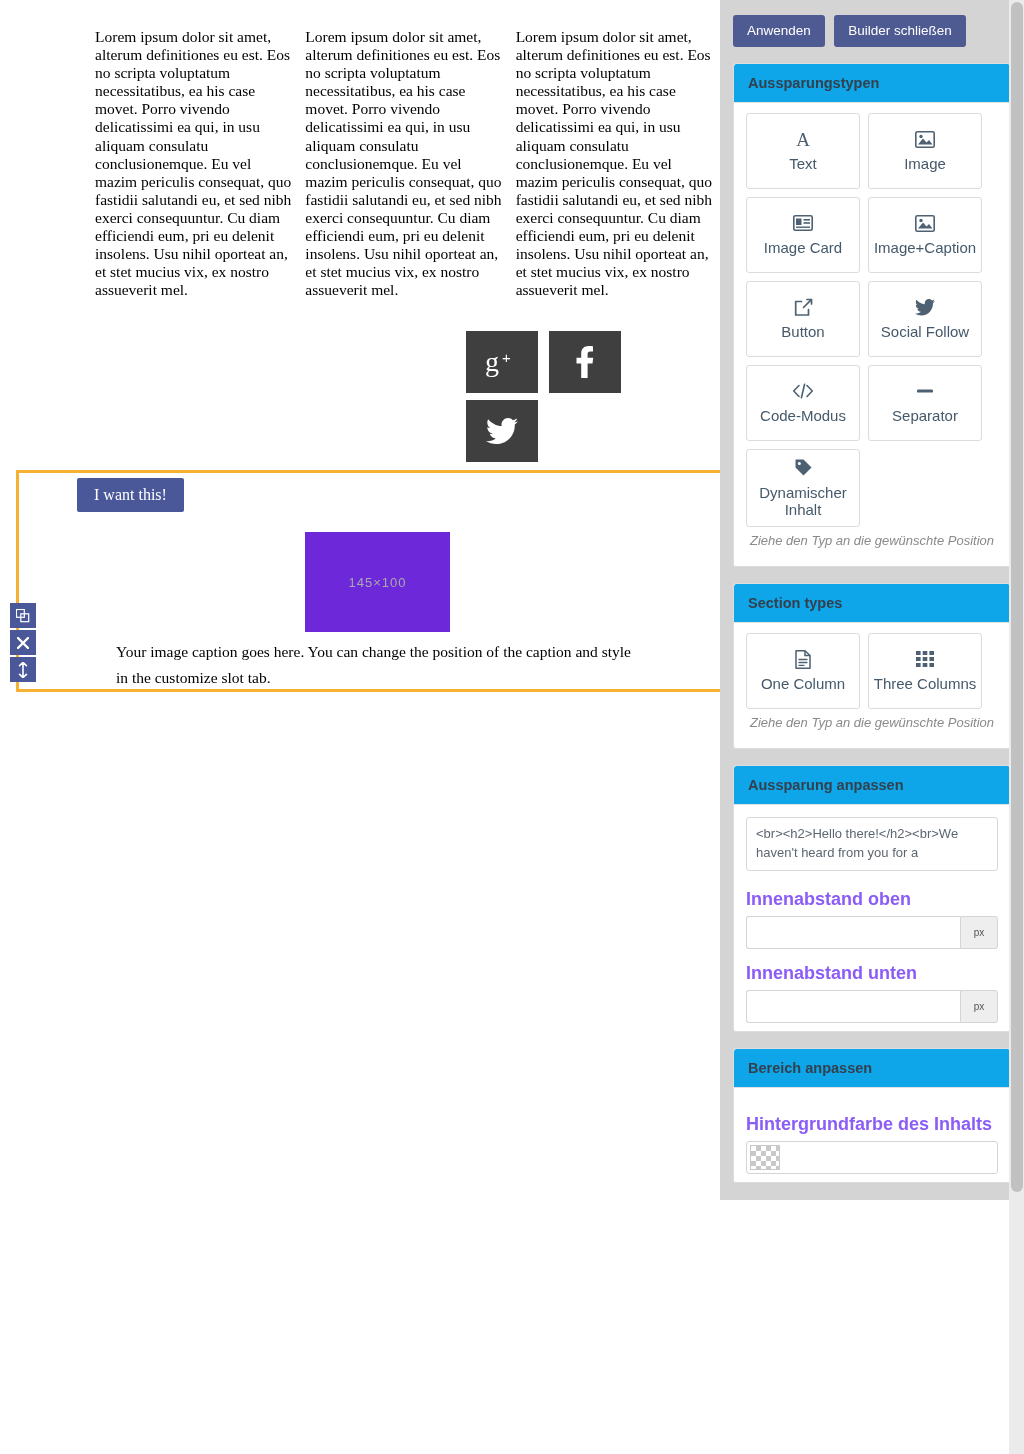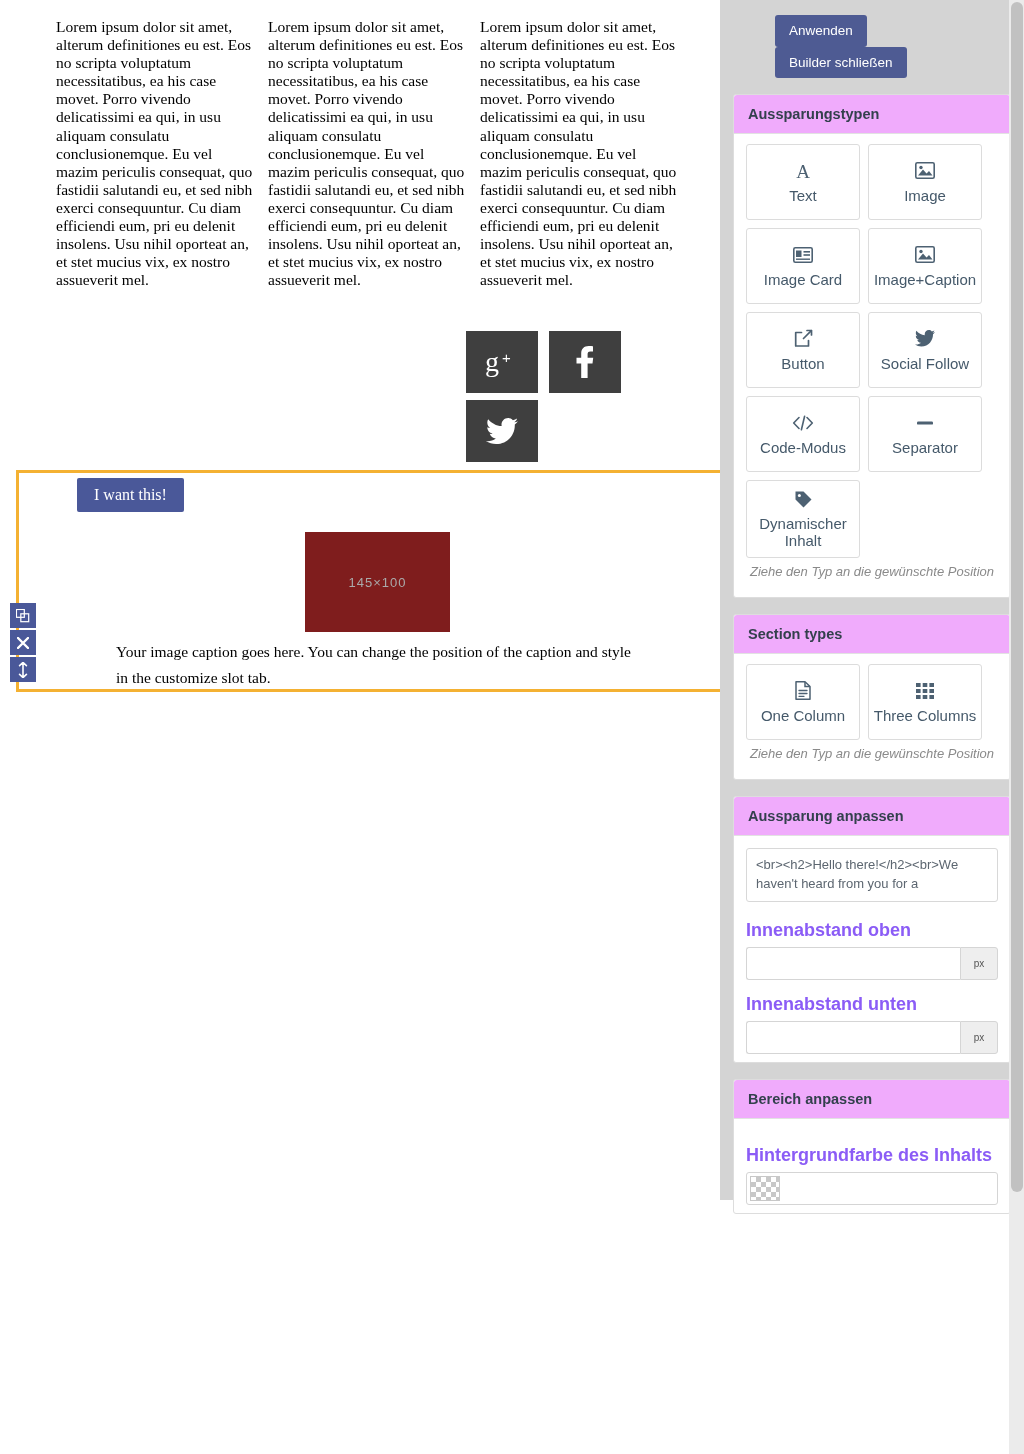--- a/index.html
+++ b/index.html
@@ -12,24 +12,25 @@
   }
   #root { position: relative; width: 1024px; height: 1454px; }
 
   
   .canvas {
     position: absolute; left: 0; top: 0;
     width: 720px; height: 1454px;
     background: #fff;
   }
   .text-row {
-    position: absolute; left: 0; top: 18px;
+    position: absolute; left: 0; top: 28px;
     width: 716px;
     display: flex;
     gap: 2px;
+    padding-left: 39px;
   }
   .text-col {
     width: 202px;
     margin-left: 56px;
     font-family: "Liberation Serif", serif;
     font-size: 15.5px;
     line-height: 18.1px;
     color: #000;
     text-align: left;
   }
@@ -70,21 +71,21 @@
     padding: 9px 17px;
     border: none;
     border-radius: 2px;
     cursor: pointer;
     line-height: 1;
   }
   .img-ph {
     position: absolute;
     left: 286px; top: 59px;
     width: 145px; height: 100px;
-    background: #7f1d1d;
+    background: #6d28d9;
     display: flex; align-items: center; justify-content: center;
     color: #aaaaaa;
     font-family: "Liberation Sans", sans-serif;
     font-size: 13px;
     letter-spacing: 1px;
   }
   .img-caption {
     position: absolute;
     left: 97px; top: 166px;
     width: 520px;
@@ -124,30 +125,29 @@
     background: #4e5b93;
     color: #fff;
     border: none;
     border-radius: 3px;
     font-size: 13.5px;
     font-family: "Liberation Sans", sans-serif;
     padding: 9px 14px;
     margin-right: 5px;
     cursor: pointer;
     line-height: 1;
-    margin-left: 42px;
   }
   .card {
     margin: 16px 13px 0 13px;
     background: #ffffff;
     border: 1px solid #dddddd;
     border-radius: 3px;
   }
   .card-head {
-    background: #f0abfc;
+    background: #0ea5e9;
     border-bottom: 1px solid #e2e2e2;
     padding: 11px 14px;
     font-size: 14.5px;
     font-weight: bold;
     color: #33404d;
     border-radius: 3px 3px 0 0;
   }
   .card-body { padding: 10px 12px 8px 12px; }
 
   .tile-grid { display: flex; flex-wrap: wrap; gap: 8px; }

